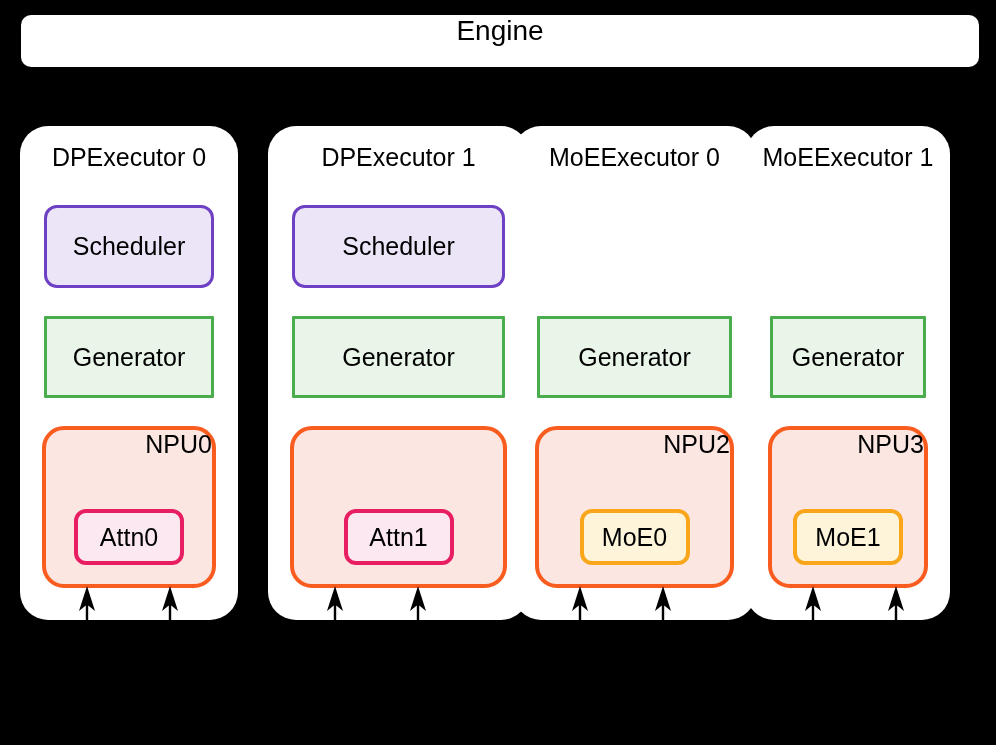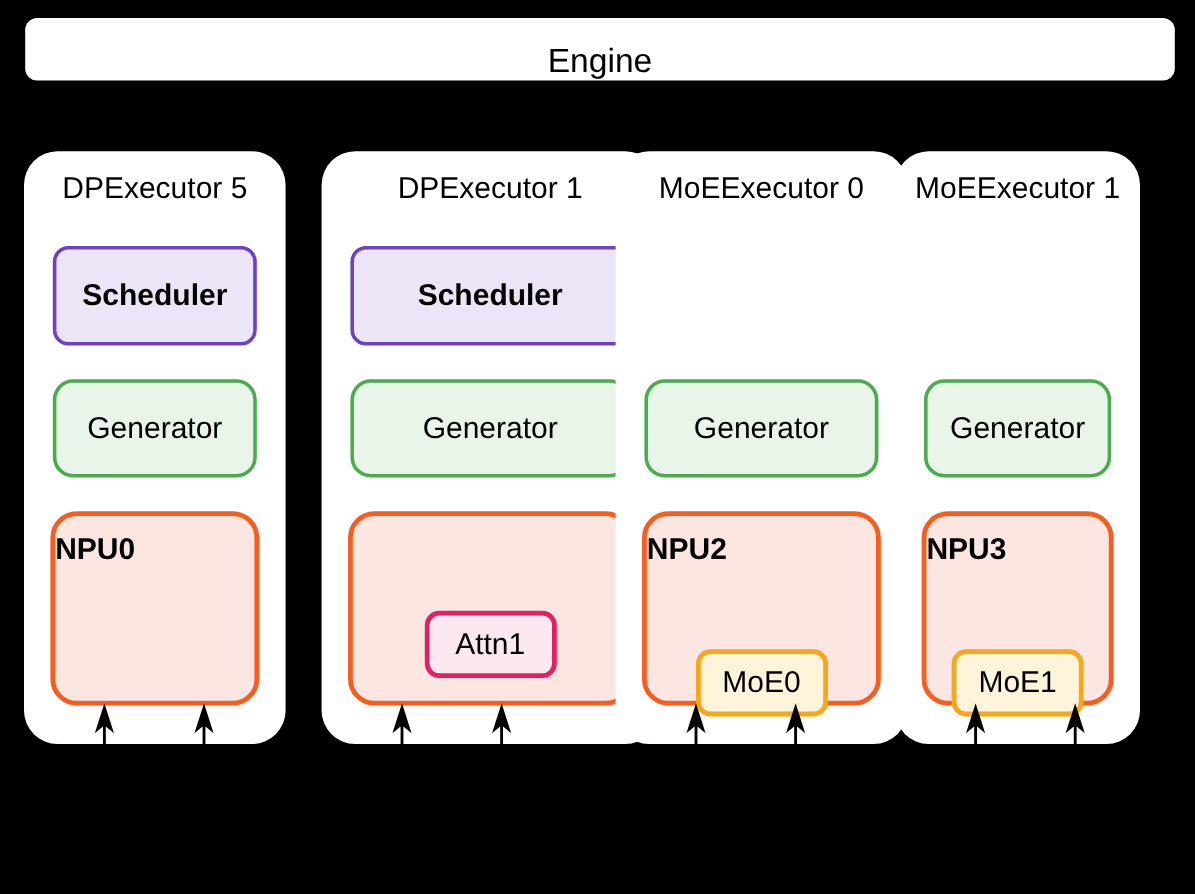--- a/index.html
+++ b/index.html
@@ -7,89 +7,91 @@
     width:996px;height:745px;
     background:#000000;
     font-family:"Liberation Sans", sans-serif;
     color:#000000;
     position:relative;
     overflow:hidden;
   }
   .engine{
     position:absolute;left:21px;top:15px;width:958px;height:52px;
     background:#ffffff;border-radius:10px;
-    display:flex;align-items:flex-end;justify-content:center;
+    display:flex;align-items:flex-start;justify-content:center;
     font-size:28px;
   }
   .executor{
     position:absolute;top:126px;height:494px;
     background:#ffffff;border-radius:28px;
   }
   .c0{left:20px;width:218px;}
-  .c1{left:268px;width:261px;padding-left:20px;}
+  .c1{left:268px;width:261px;}
   .c2{left:513px;width:243px;}
   .c3{left:746px;width:204px;}
   .exec-title{
     position:absolute;top:17px;left:0;right:0;
     text-align:center;font-size:25px;white-space:nowrap;
   }
   .box{
     position:absolute;left:24px;right:24px;
     display:flex;align-items:center;justify-content:center;
     font-size:25px;box-sizing:border-box;
   }
   .scheduler{
     top:79px;height:83px;
     background:var(--scheduler_fill);
     border:3px solid var(--scheduler_border);
     border-radius:13px;
-    font-weight:bold;
   }
   .generator{
     top:190px;height:82px;
     background:var(--generator_fill);
     border:3px solid var(--generator_border);
-    border-radius:17px;
+    border-radius:1px;
   }
   .npu{
     position:absolute;top:300px;left:22px;right:22px;height:162px;
     background:var(--npu_fill);
     border:4px solid var(--npu_border);
     border-radius:22px;box-sizing:border-box;
   }
-  .npu-label{text-align:left;margin-top:14px;font-size:25px;font-weight:bold;}
+  .npu-label{text-align:right;font-size:25px;}
   .module{
     position:absolute;top:79px;left:50%;transform:translateX(-50%);
     width:110px;height:56px;
     display:flex;align-items:center;justify-content:center;
     font-size:25px;box-sizing:border-box;border-radius:12px;
   }
   .attn{background:var(--attn_fill);border:4px solid var(--attn_border);}
-  .moe{background:var(--moe_fill);border:4px solid var(--moe_border);margin-top:32px;}
+  .moe{background:var(--moe_fill);border:4px solid var(--moe_border);}
   .arrow{position:absolute;top:459px;width:20px;height:36px;}
   .a1{left:57px;}
   .a2{left:140px;}
 </style>
 </head>
 <body>
 
 <div class="engine">
   <span>Engine</span>
 </div>
 
 <div class="executor c0">
-  <div class="exec-title">DPExecutor 5</div>
+  <div class="exec-title">DPExecutor 0</div>
   <div class="box scheduler">
     <span>Scheduler</span>
   </div>
   <div class="box generator">
     <span>Generator</span>
   </div>
   <div class="npu">
     <div class="npu-label">NPU0</div>
+    <div class="module attn">
+      <span>Attn0</span>
+    </div>
   </div>
   <svg class="arrow a1" viewBox="0 0 20 36">
       <path d="M10 1 L18 26 L11.2 20.5 L11.2 36 L8.8 36 L8.8 20.5 L2 26 Z" fill="#000"></path>
     </svg>
   <svg class="arrow a2" viewBox="0 0 20 36">
       <path d="M10 1 L18 26 L11.2 20.5 L11.2 36 L8.8 36 L8.8 20.5 L2 26 Z" fill="#000"></path>
     </svg>
 </div>
 
 <div class="executor c1">

